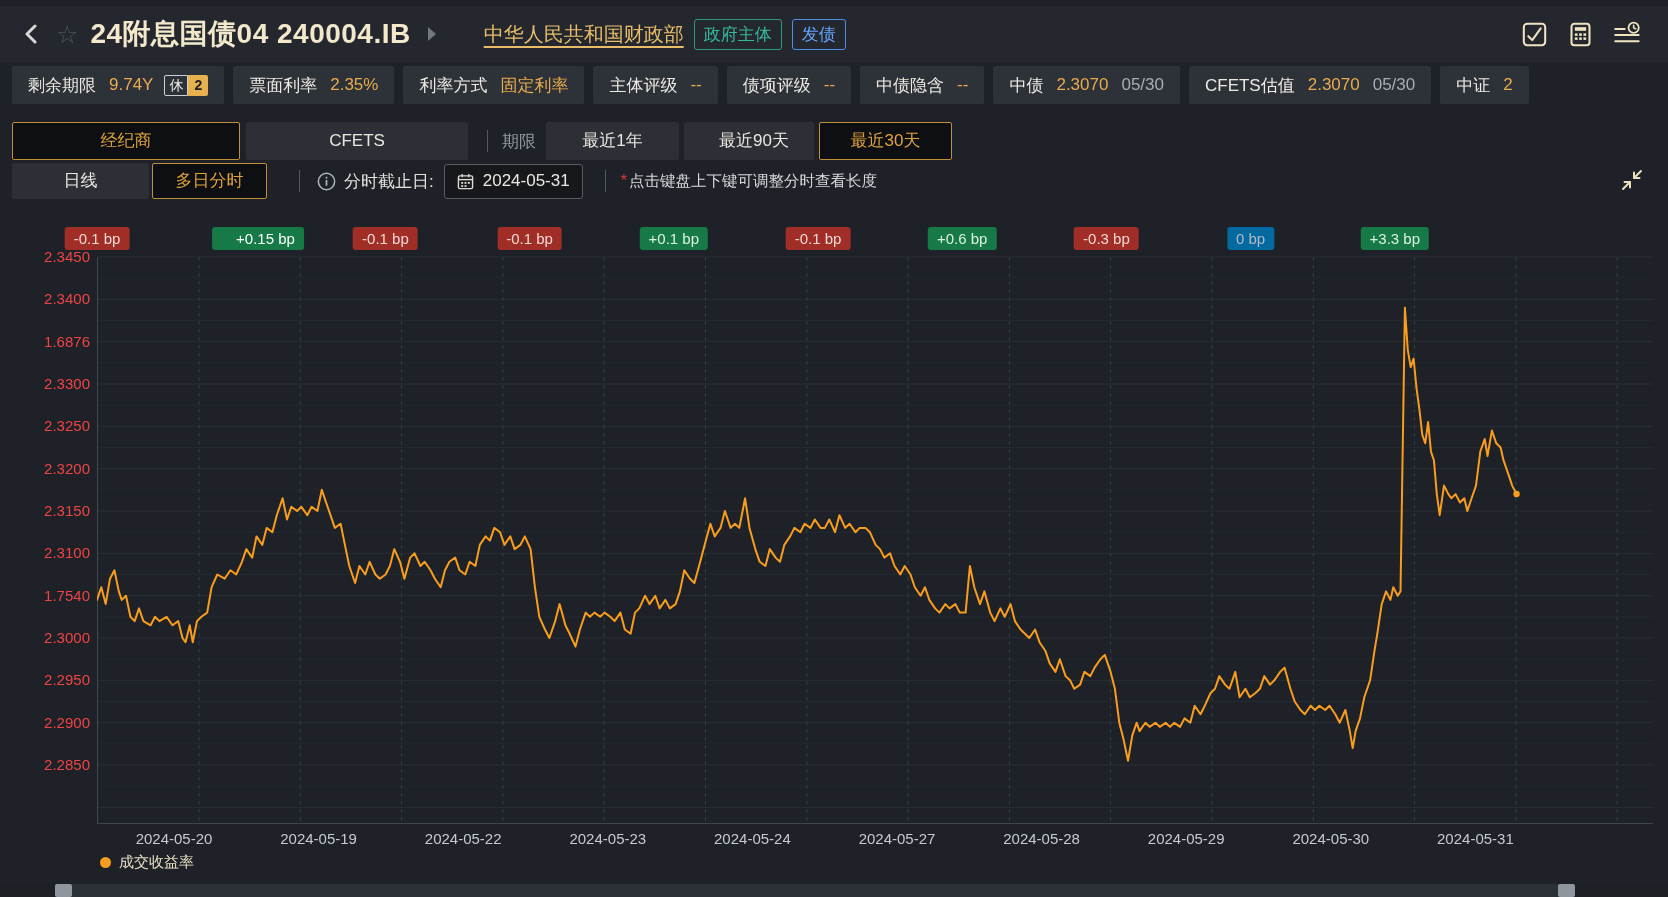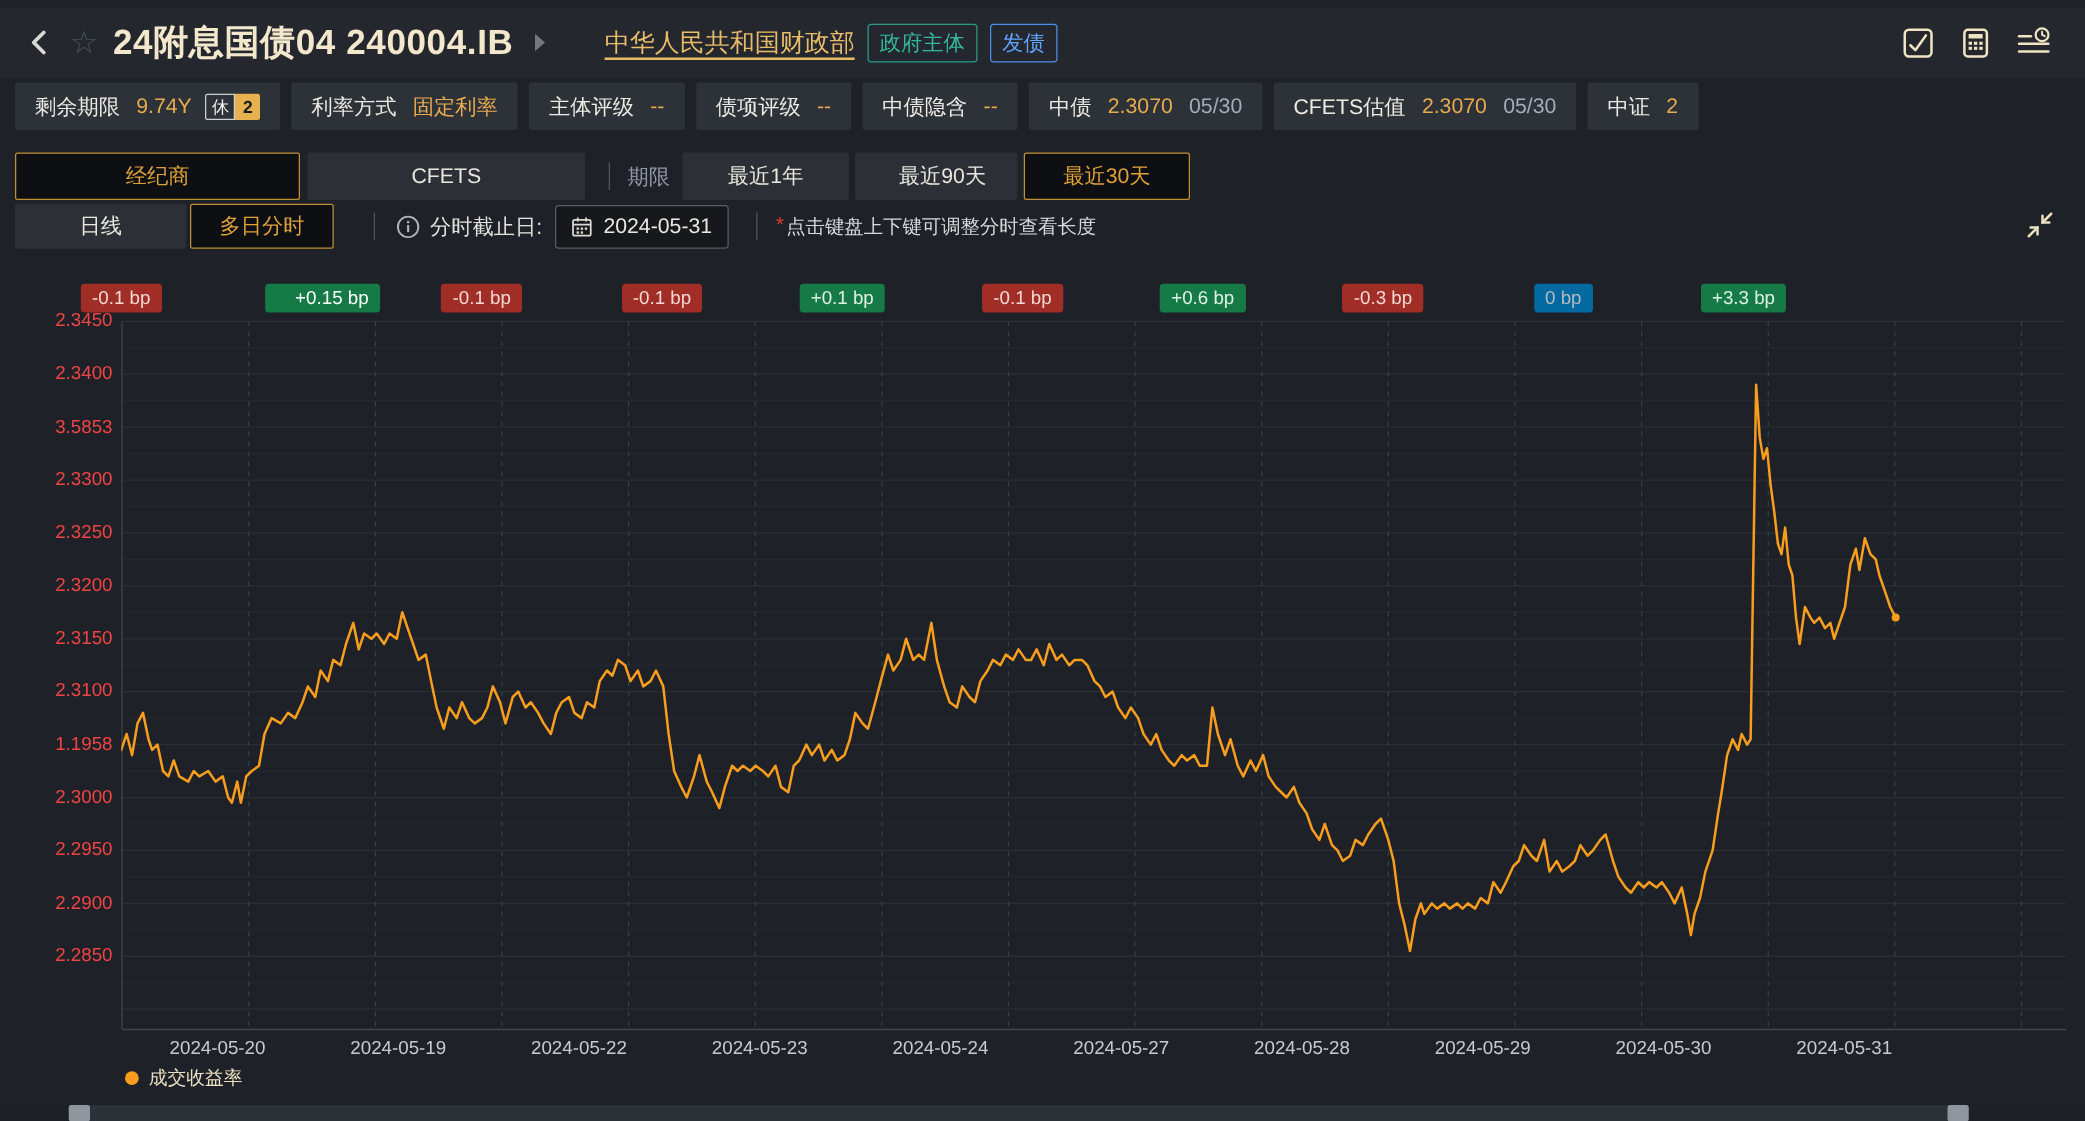--- a/index.html
+++ b/index.html
@@ -114,20 +114,24 @@
   <div class="infobar">
     <div class="chip">
       <span class="lab">剩余期限</span>
       <span class="val">9.74Y</span>
       <span class="pausewrap">
         <span class="pause-l">休</span>
         <span class="pause-n">2</span>
       </span>
     </div>
     <div class="chip">
+      <span class="lab">票面利率</span>
+      <span class="val">2.35%</span>
+    </div>
+    <div class="chip">
       <span class="lab">利率方式</span>
       <span class="val">固定利率</span>
     </div>
     <div class="chip">
       <span class="lab">主体评级</span>
       <span class="val">--</span>
     </div>
     <div class="chip">
       <span class="lab">债项评级</span>
       <span class="val">--</span>
@@ -209,27 +213,27 @@
       <div class="badge-bp" style="left: 673.8px; background: rgb(21, 122, 69); color: rgb(223, 240, 228);">+0.1 bp</div>
       <div class="badge-bp" style="left: 818px; background: rgb(161, 45, 39); color: rgb(243, 217, 210);">-0.1 bp</div>
       <div class="badge-bp" style="left: 962.2px; background: rgb(21, 122, 69); color: rgb(223, 240, 228);">+0.6 bp</div>
       <div class="badge-bp" style="left: 1106.4px; background: rgb(161, 45, 39); color: rgb(243, 217, 210);">-0.3 bp</div>
       <div class="badge-bp" style="left: 1250.6px; background: #0369a1; color: rgb(180, 185, 191);">0 bp</div>
       <div class="badge-bp" style="left: 1394.8px; background: rgb(21, 122, 69); color: rgb(223, 240, 228);">+3.3 bp</div>
     </div>
   <div id="ylabels">
       <div class="ylab" style="top: 247px;">2.3450</div>
       <div class="ylab" style="top: 289.33px;">2.3400</div>
-      <div class="ylab" style="top: 331.66px;">3.5853</div>
+      <div class="ylab" style="top: 331.66px;">1.6876</div>
       <div class="ylab" style="top: 373.99px;">2.3300</div>
       <div class="ylab" style="top: 416.32px;">2.3250</div>
       <div class="ylab" style="top: 458.65px;">2.3200</div>
       <div class="ylab" style="top: 500.98px;">2.3150</div>
       <div class="ylab" style="top: 543.31px;">2.3100</div>
-      <div class="ylab" style="top: 585.64px;">1.1958</div>
+      <div class="ylab" style="top: 585.64px;">1.7540</div>
       <div class="ylab" style="top: 627.97px;">2.3000</div>
       <div class="ylab" style="top: 670.3px;">2.2950</div>
       <div class="ylab" style="top: 712.63px;">2.2900</div>
       <div class="ylab" style="top: 754.96px;">2.2850</div>
     </div>
   <svg id="plot" width="1556" height="576" viewBox="0 0 1556 576" style="left: 97px; top: 250px;">
       <line x1="1" y1="7" x2="1556" y2="7" stroke="#2a2f36" stroke-width="1"></line>
       <line x1="1" y1="28.167" x2="1556" y2="28.167" stroke="#242930" stroke-width="1"></line>
       <line x1="1" y1="49.334" x2="1556" y2="49.334" stroke="#2a2f36" stroke-width="1"></line>
       <line x1="1" y1="70.501" x2="1556" y2="70.501" stroke="#242930" stroke-width="1"></line>

